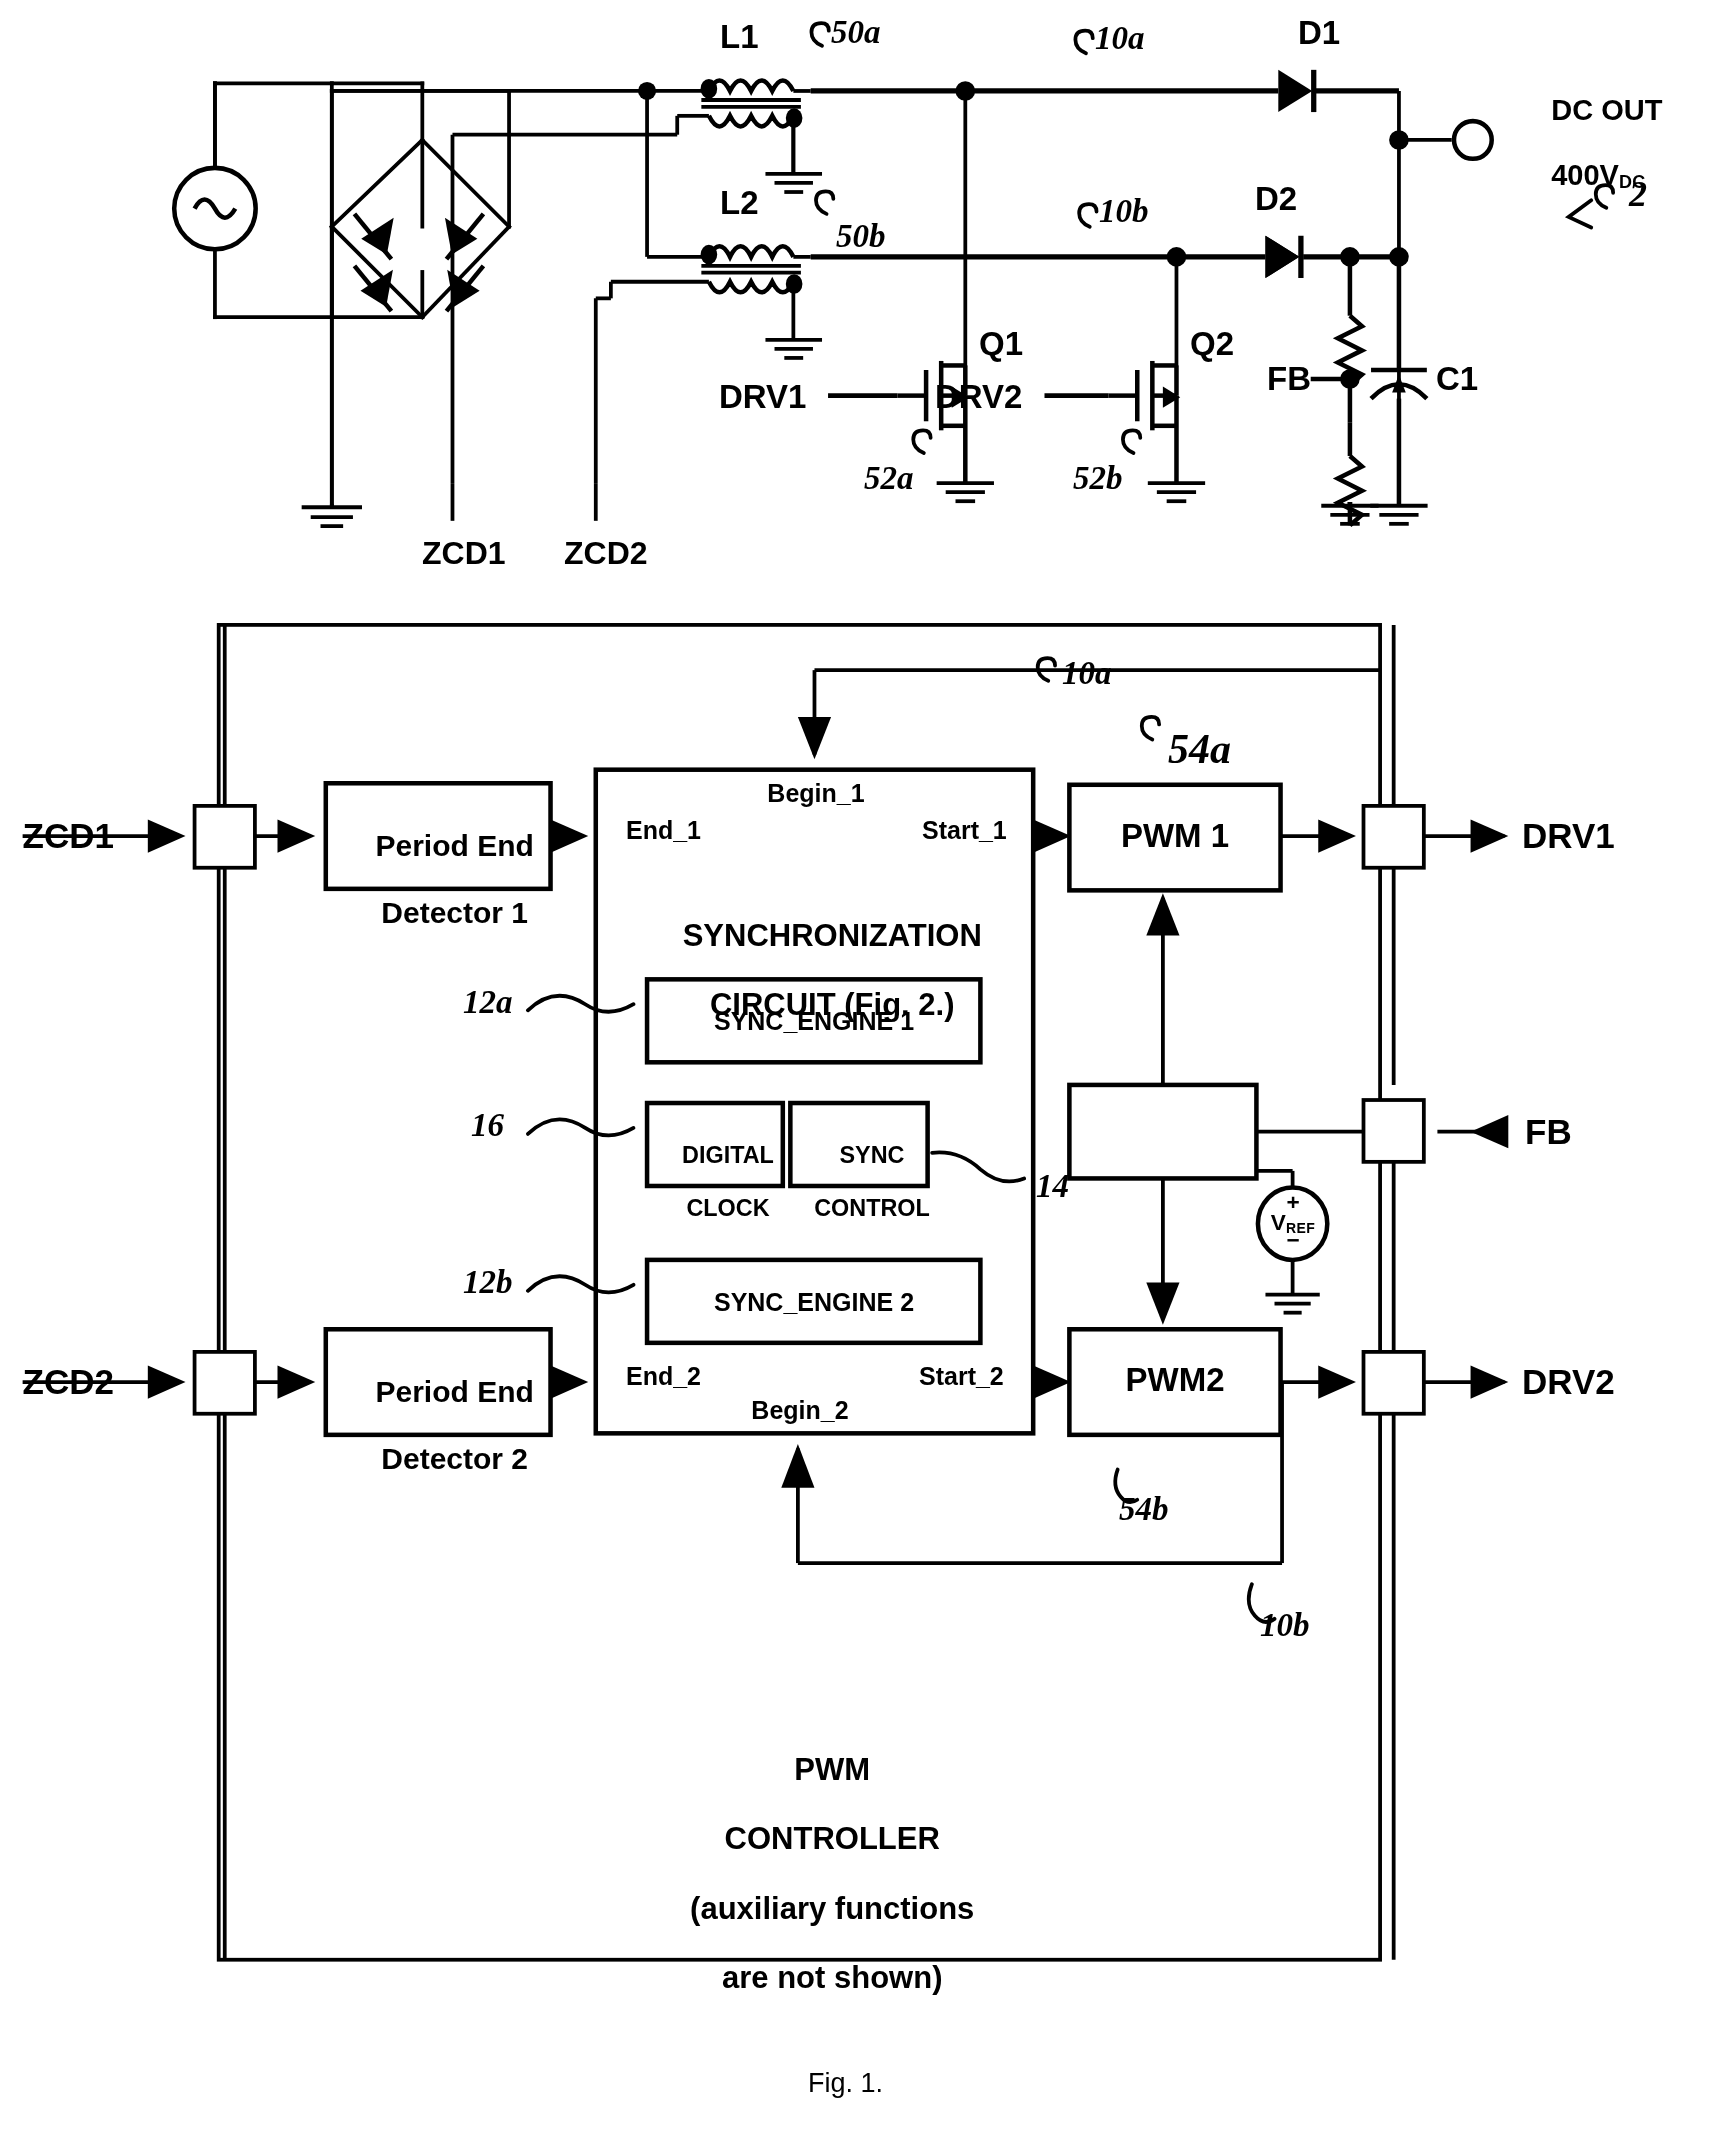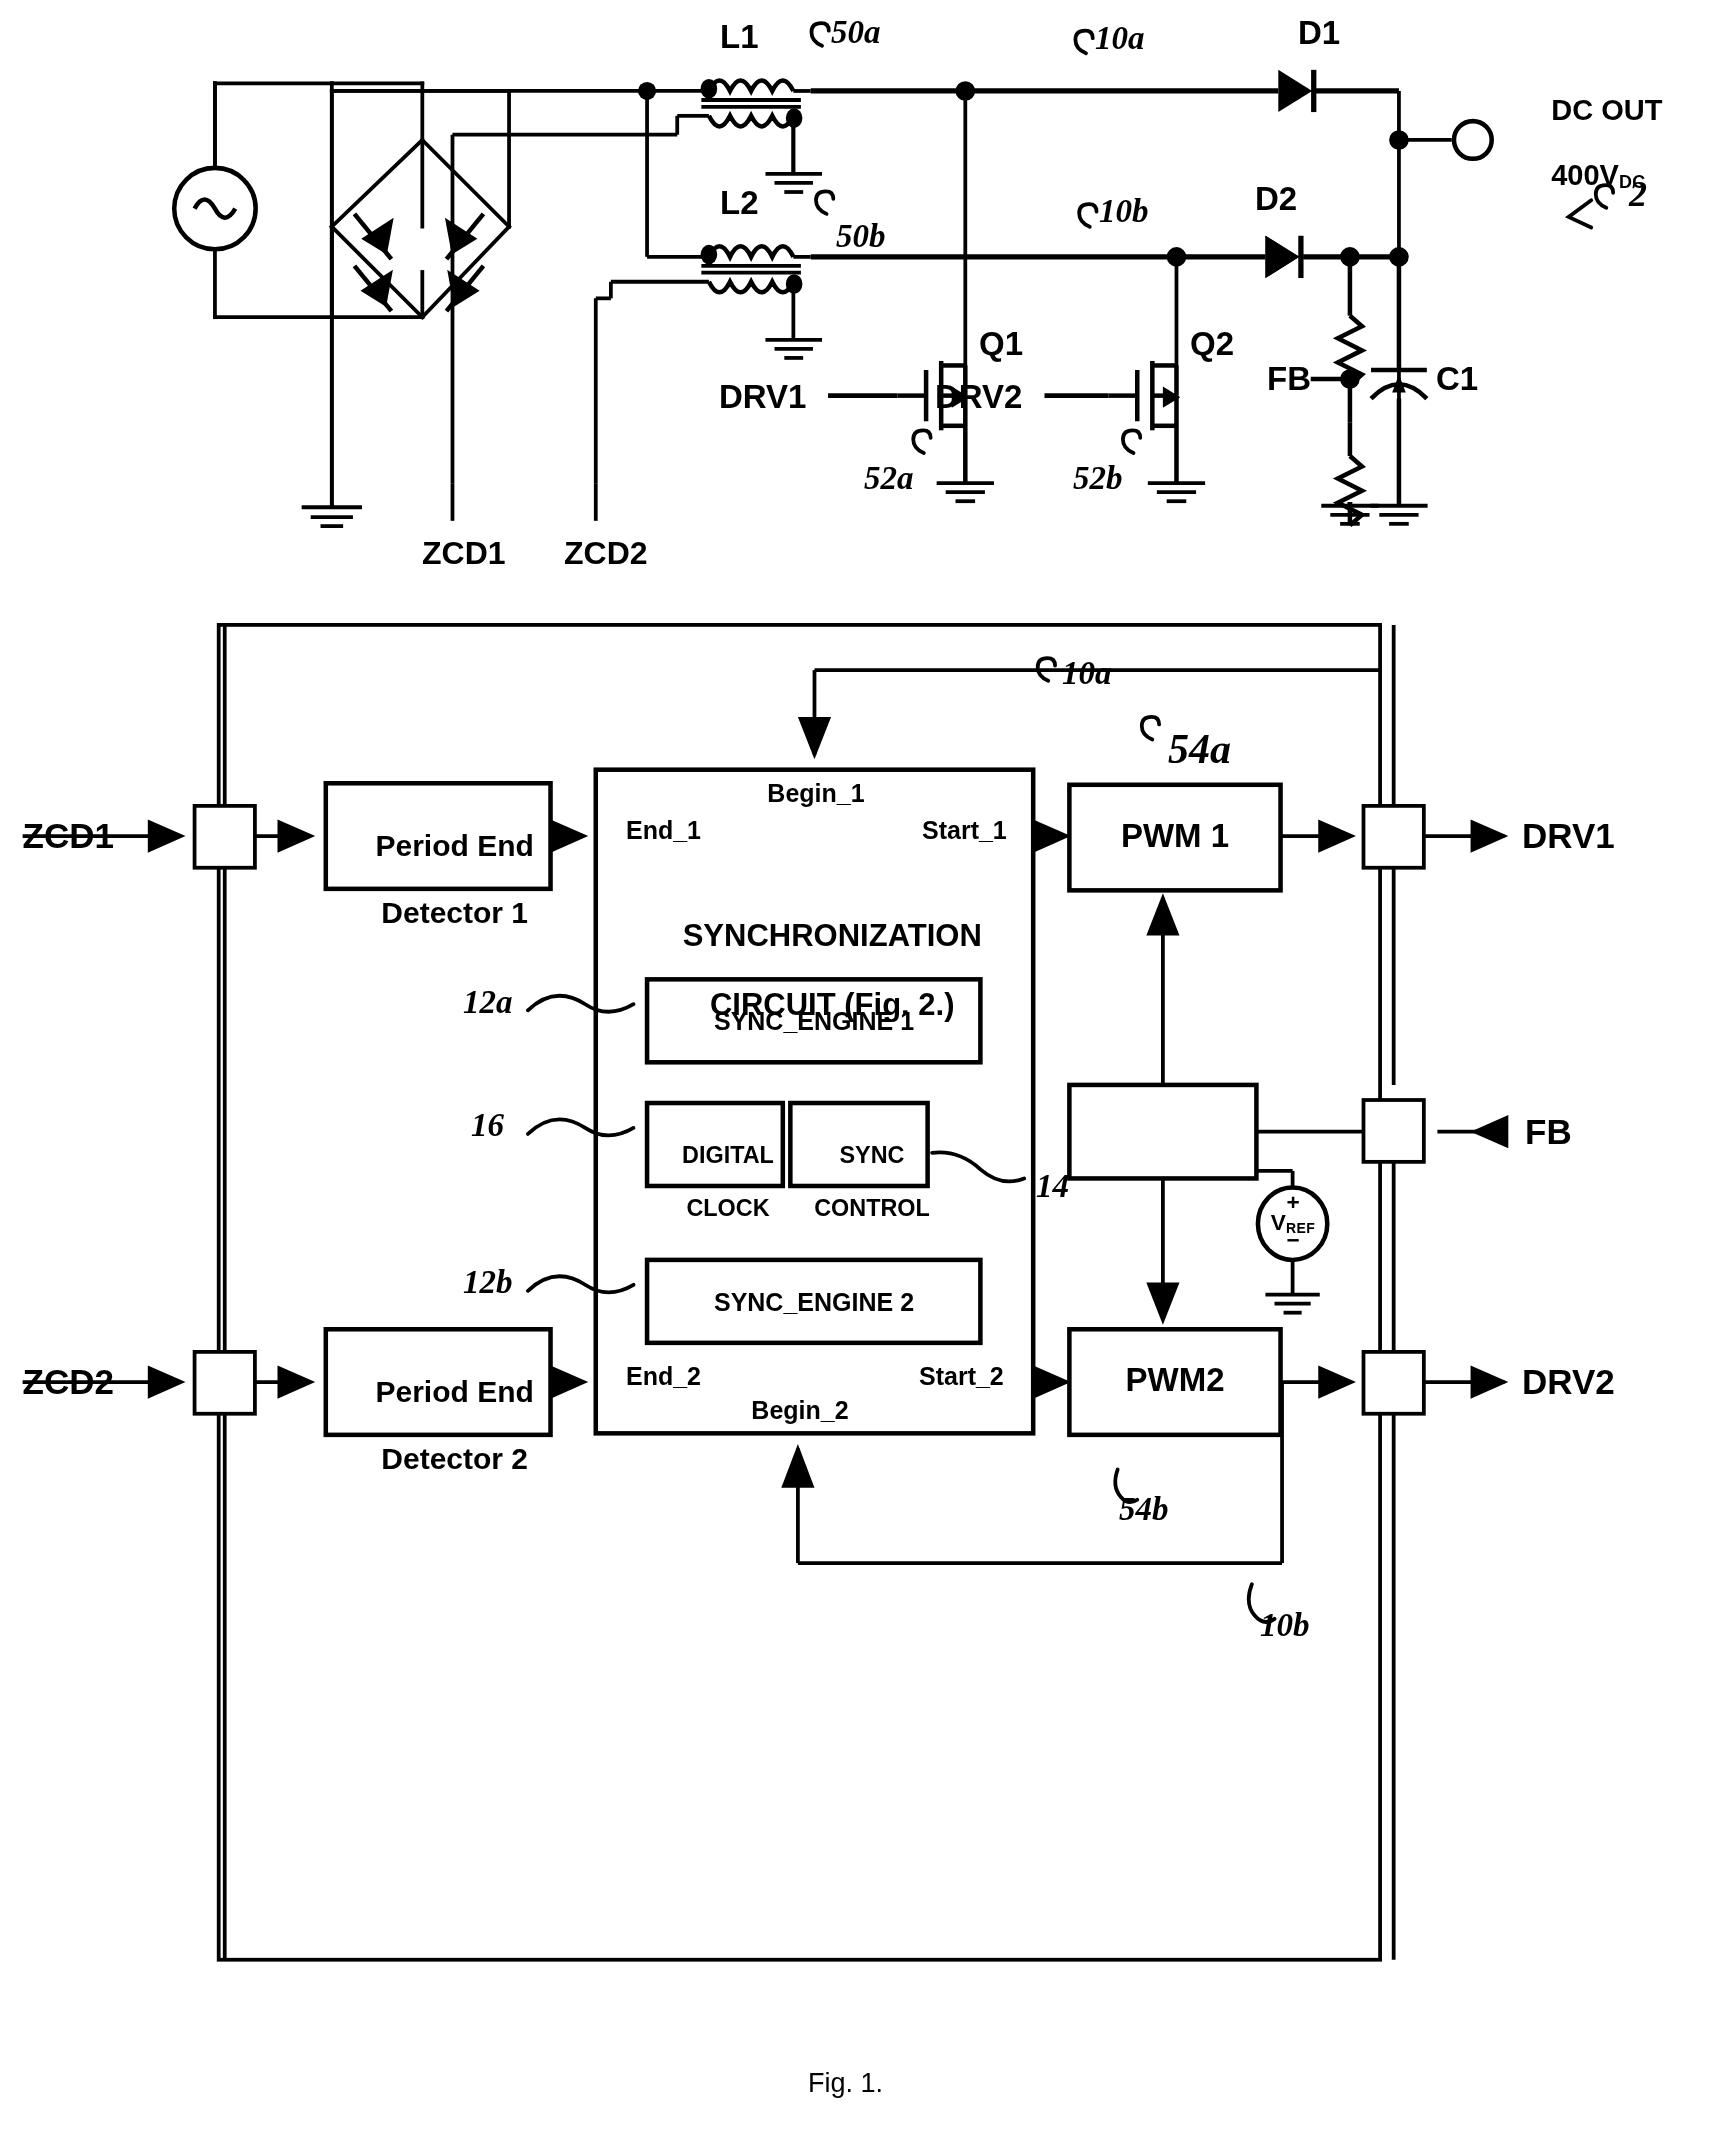--- a/index.html
+++ b/index.html
@@ -447,17 +447,23 @@
 
   <div class="lbl hand" style="left:463px;top:984px;font-size:33px;">12a</div>
   <div class="lbl hand" style="left:471px;top:1107px;font-size:33px;">16</div>
   <div class="lbl hand" style="left:463px;top:1264px;font-size:33px;">12b</div>
   <div class="lbl hand" style="left:1036px;top:1168px;font-size:33px;">14</div>
   <div class="lbl hand" style="left:1168px;top:726px;font-size:42px;font-family:Liberation Serif, serif;">54a</div>
   <div class="lbl hand" style="left:1062px;top:655px;font-size:33px;">10a</div>
   <div class="lbl hand" style="left:1119px;top:1491px;font-size:33px;">54b</div>
   <div class="lbl hand" style="left:1260px;top:1607px;font-size:33px;">10b</div>
 
+  <div class="lbl blk ctr" style="left:815px;top:1718px;font-size:31px;text-align:center;">
+    <span>PWM</span><br>
+    <span>CONTROLLER</span><br>
+    <span>(auxiliary functions</span><br>
+    <span>are not shown)</span>
+  </div>
 
   <div class="fig" style="top:2068px;left:796px;transform:none;">Fig. 1.</div>
 
 </div>
 
 
 </body></html>

